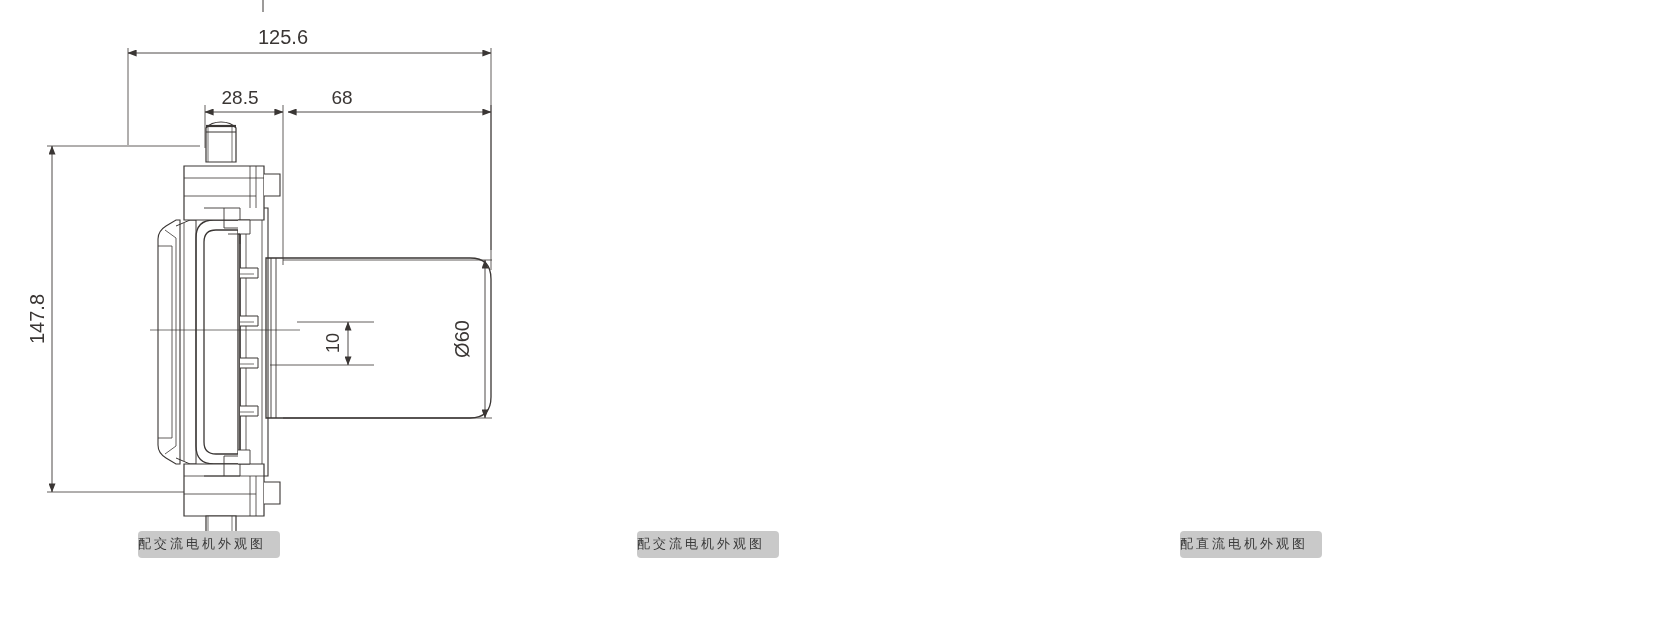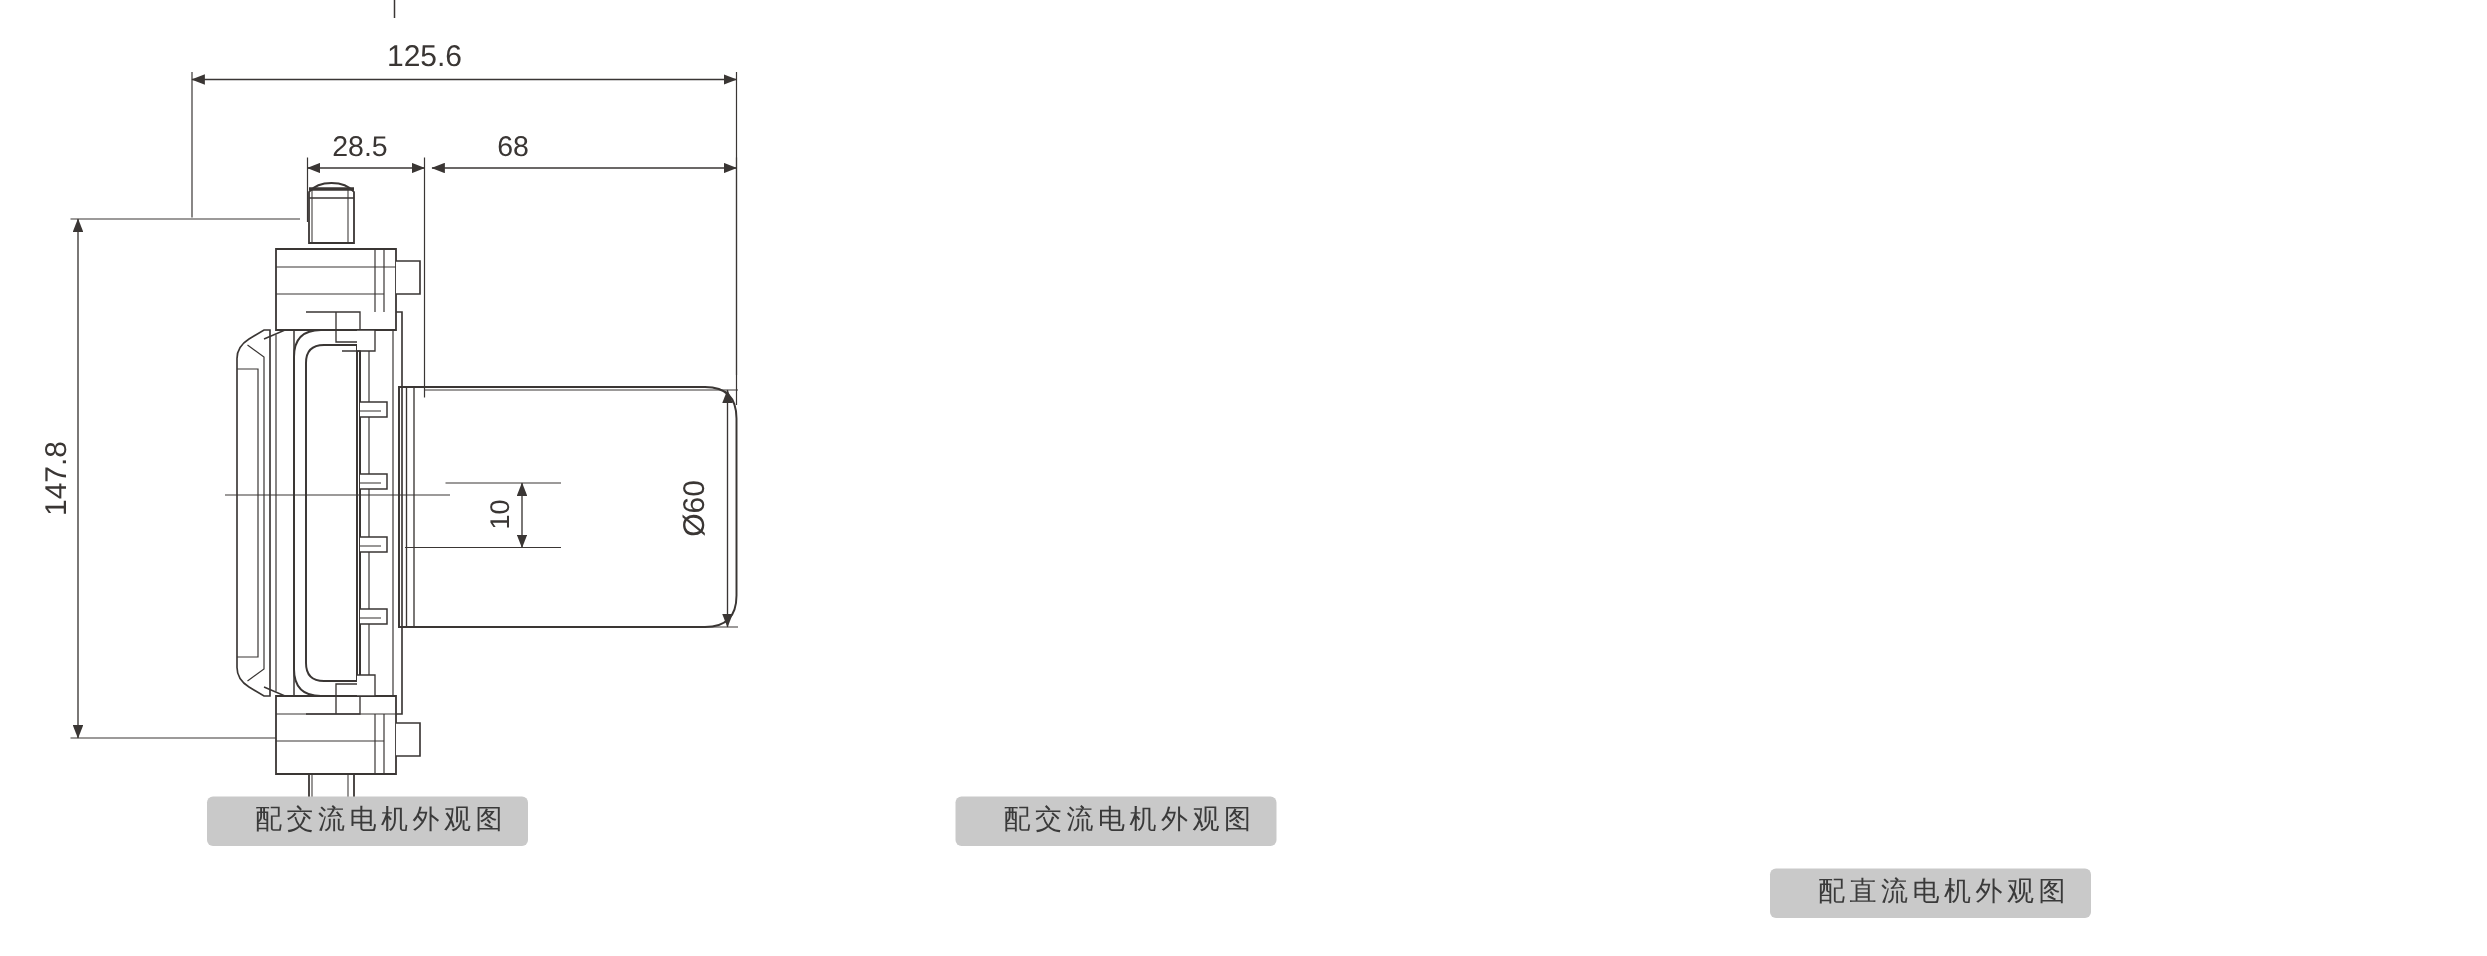--- a/index.html
+++ b/index.html
@@ -5,23 +5,23 @@
   html,body{margin:0;padding:0;background:#ffffff;}
   body{width:1658px;height:637px;overflow:hidden;
        font-family:"Liberation Sans","DejaVu Sans",sans-serif;}
   #root{position:relative;width:1658px;height:637px;background:#fff;}
   svg{display:block;}
   .caption{
     position:absolute;
     background:#c9c9c9;
     color:#3a3a3a;
     font-family:"DejaVu Serif","Liberation Serif",serif;
-    font-size:18px;
+    font-size:13px;
     letter-spacing:3px;
-    padding:6px 14px 7px 32px;
+    padding:6px 14px 7px 0;
     border-radius:4px;
     white-space:nowrap;
     line-height:1.1;
   }
 </style>
 </head>
 <body>
 
 <div id="root">
 
@@ -152,15 +152,15 @@
     </g>
 
     <path d="M150,330 L300,330" stroke="#3a3634" stroke-width="0.7" fill="none"></path>
 
     </g>
     </svg>
     <div></div>
 
 <div class="caption" style="left:138px;top:531px;">配交流电机外观图</div>
 <div class="caption" style="left:637px;top:531px;">配交流电机外观图</div>
-<div class="caption" style="left:1180px;top:531px;margin-top:48px;">配直流电机外观图</div>
+<div class="caption" style="left:1180px;top:531px;">配直流电机外观图</div>
 
 </div>
 
 </body></html>

